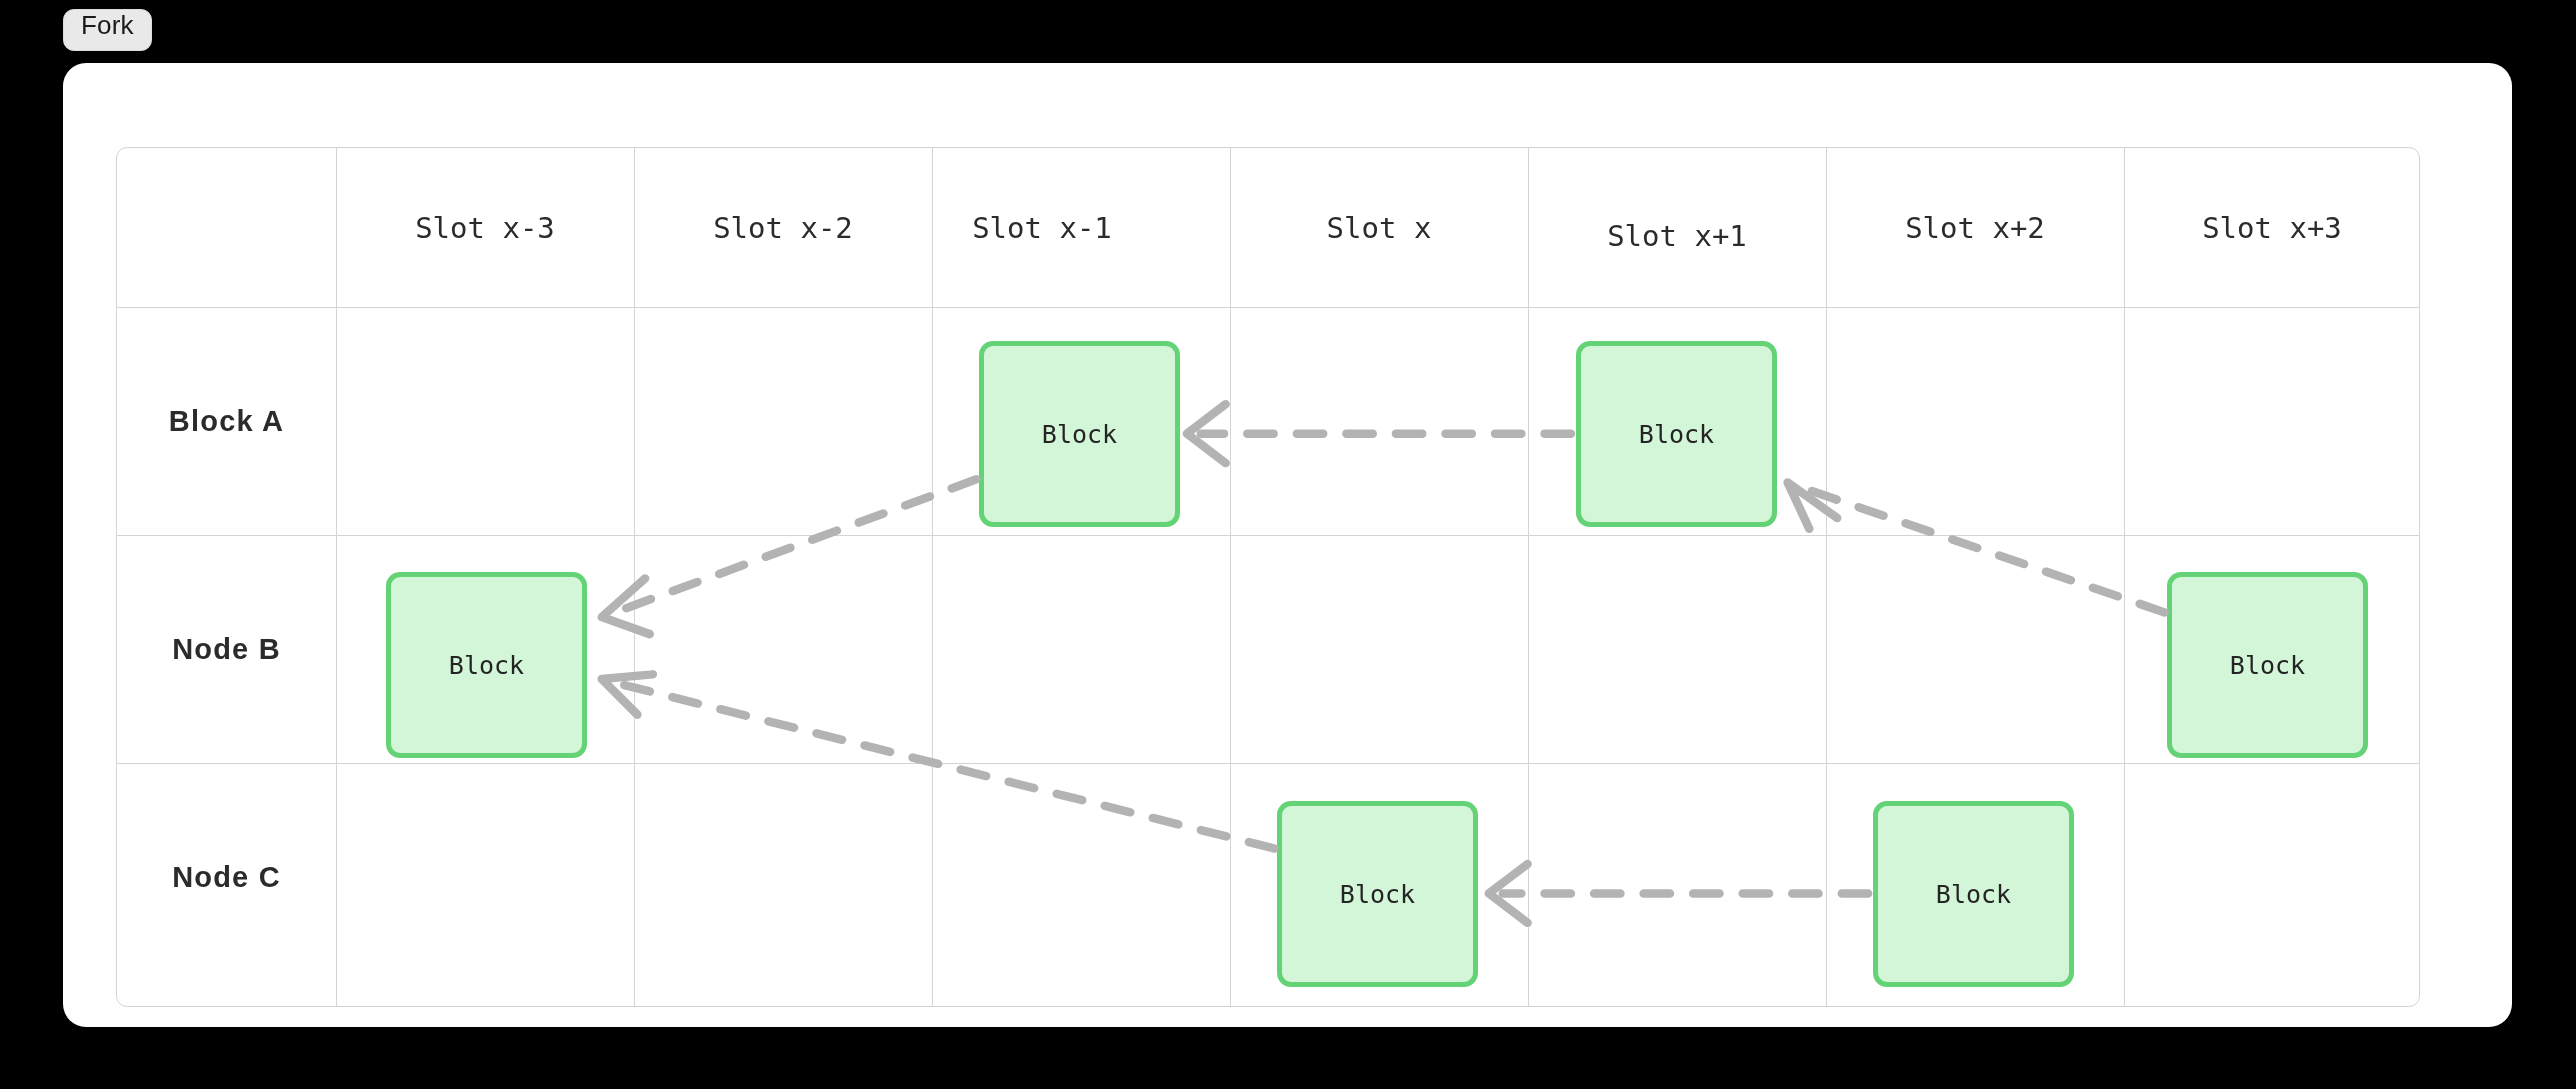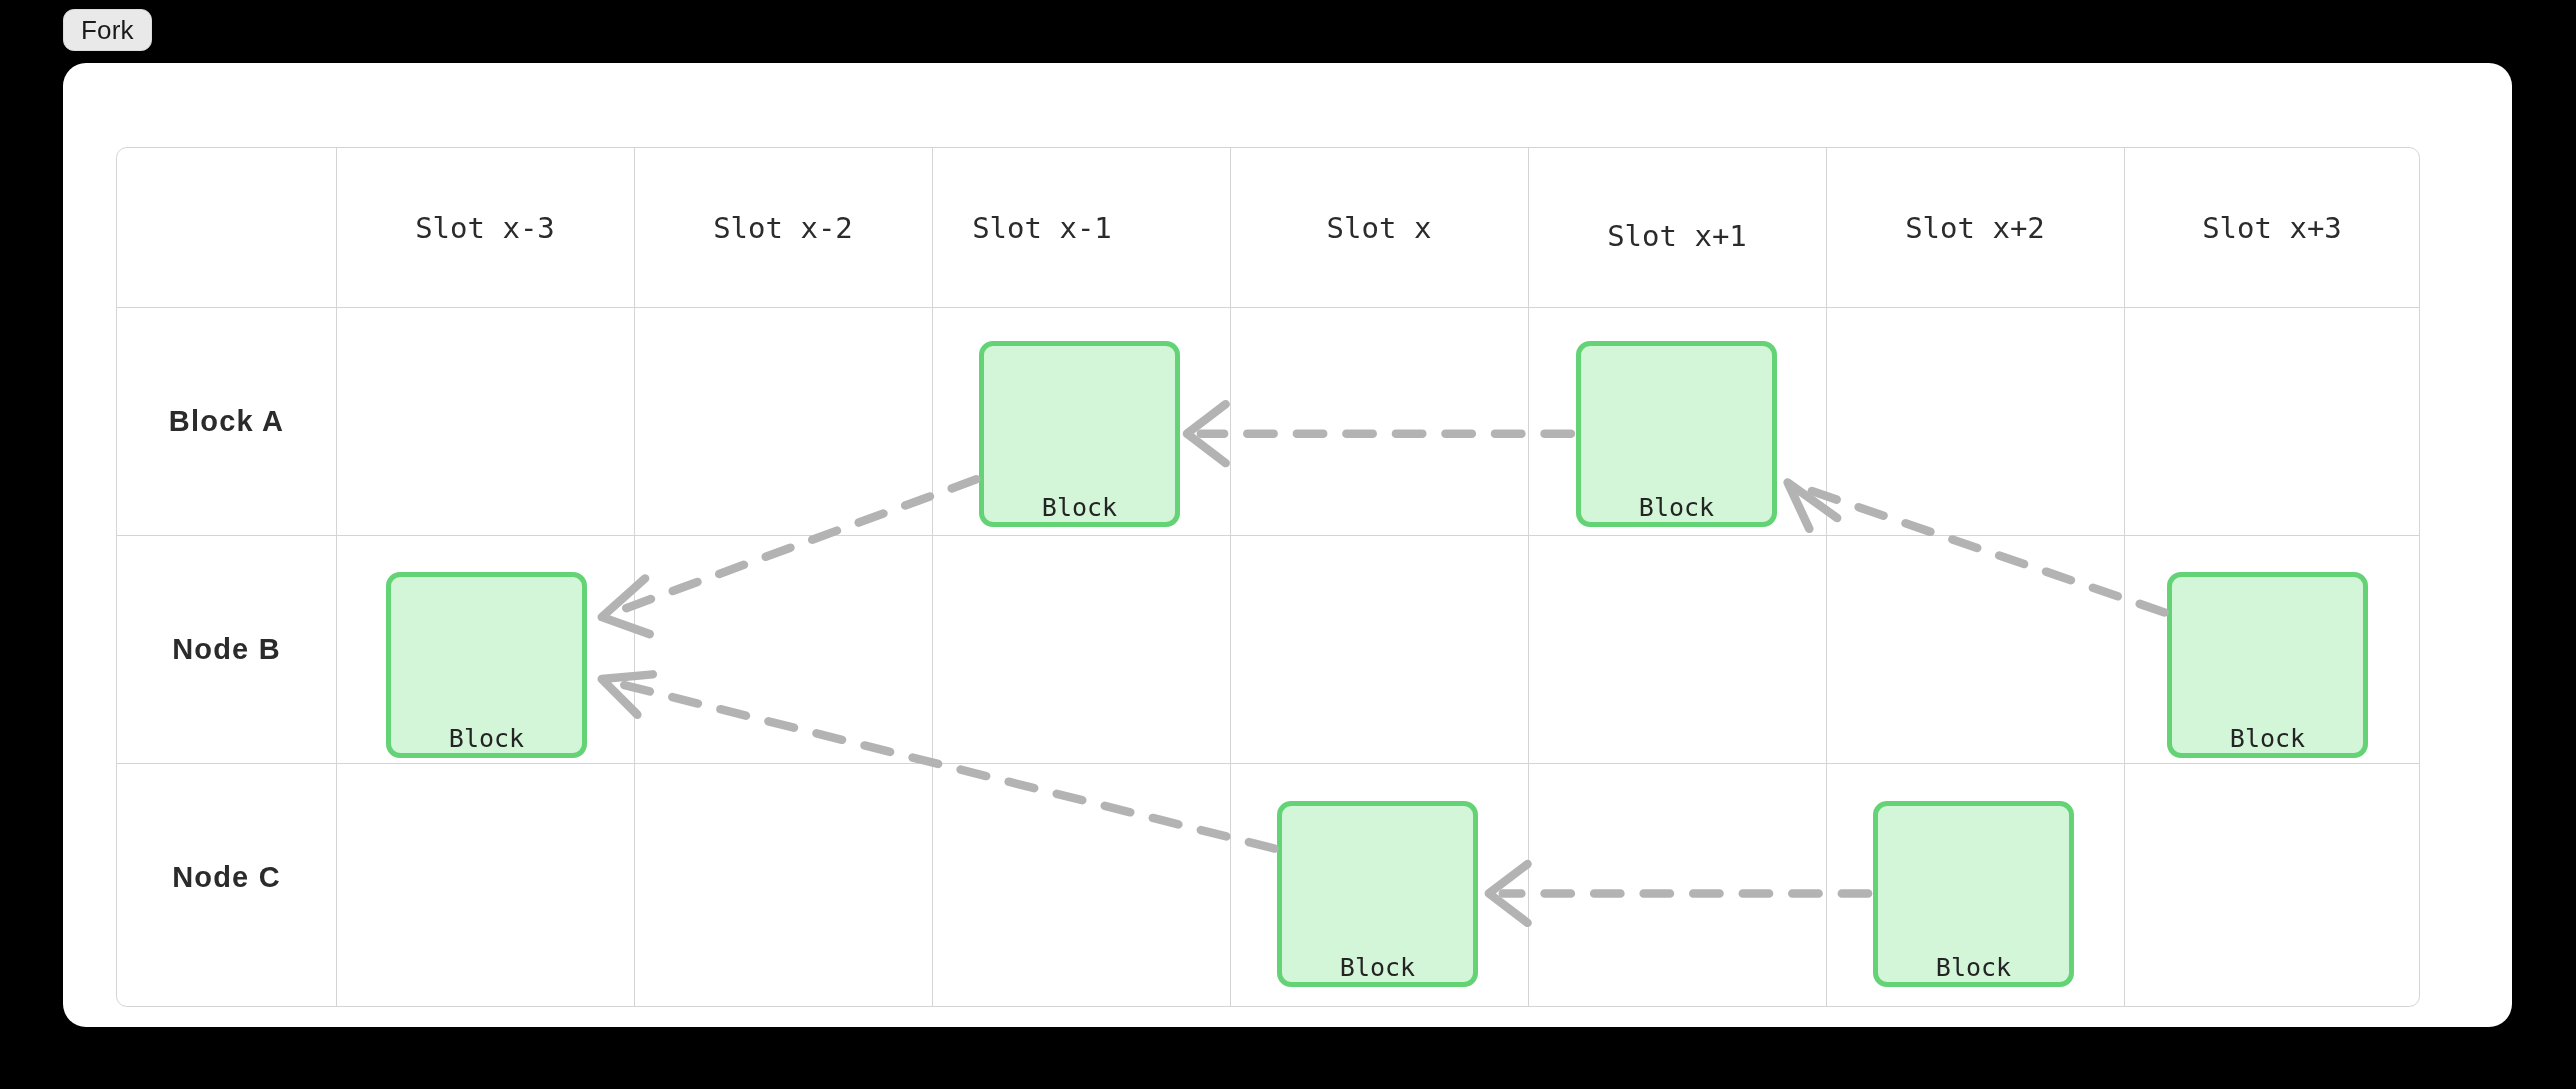--- a/index.html
+++ b/index.html
@@ -11,21 +11,21 @@
   }
 
   .stage { position: relative; width: 2576px; height: 1090px; }
 
   
   .fork-badge {
     position: absolute;
     left: 63px; top: 9.3px;
     height: 42px;
     padding: 0 17px;
-    display: flex; align-items: center; justify-content: center;
+    display: flex; align-items: flex-start; justify-content: center;
     background: #e9e9e9;
     border: 0.8px solid #dcdcdc;
     border-radius: 10.8px;
     font-size: 26px;
     color: #1a1a1a;
     font-family: "Liberation Sans", sans-serif;
     letter-spacing: 0.2px;
   }
 
   
@@ -82,21 +82,21 @@
     font-weight: bold;
     letter-spacing: 1.2px;
   }
 
   
   .block {
     position: absolute;
     background: #d3f5d8;
     border: 5.4px solid #63d376;
     border-radius: 14px;
-    display: flex; align-items: flex-end; justify-content: center;
+    display: flex; align-items: center; justify-content: center;
     font-family: "DejaVu Sans Mono", "Liberation Mono", monospace;
     font-size: 25px;
     color: #242424;
     z-index: 3;
   }
 
   
   .arrows {
     position: absolute; left: 0; top: 0;
     width: 2304px; height: 860px;

